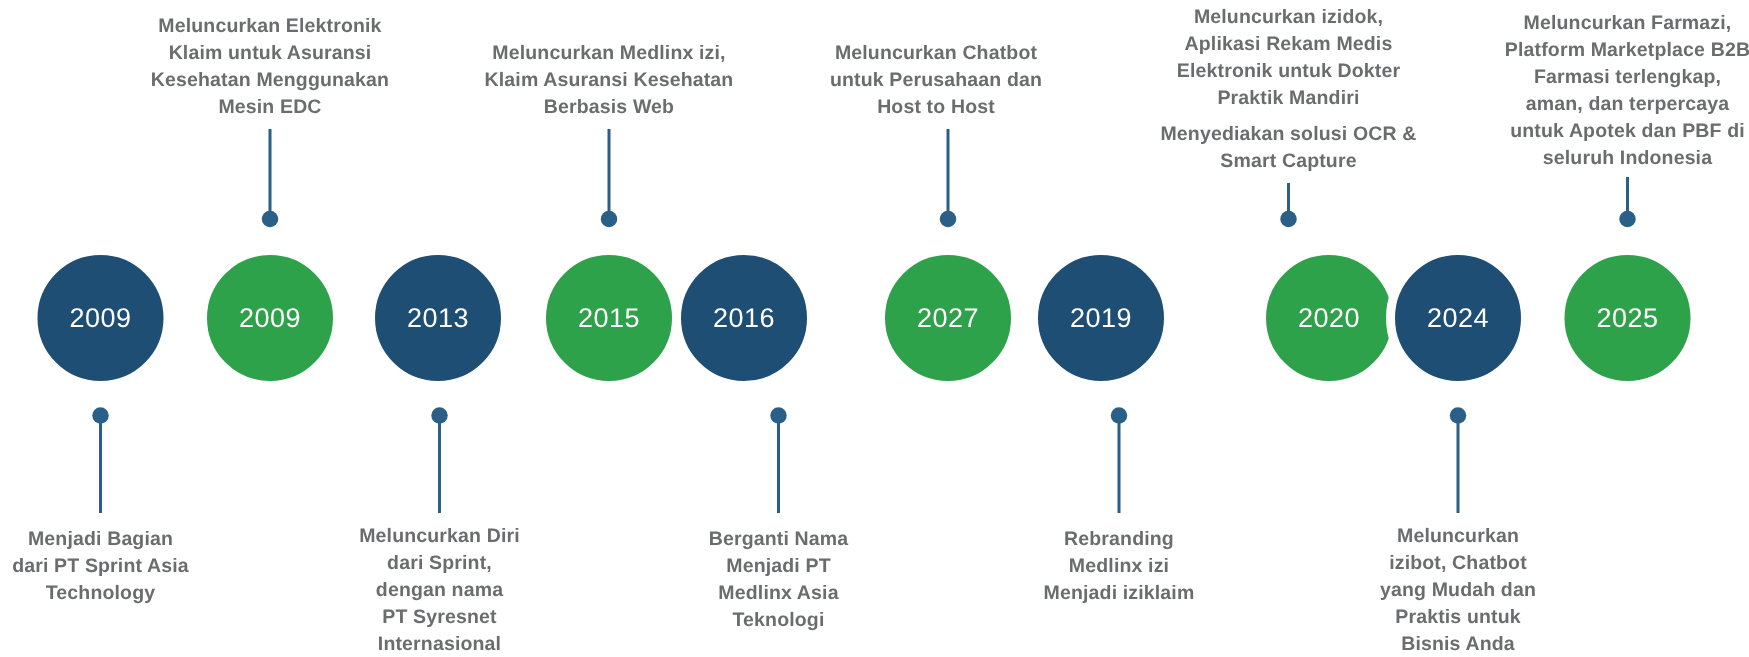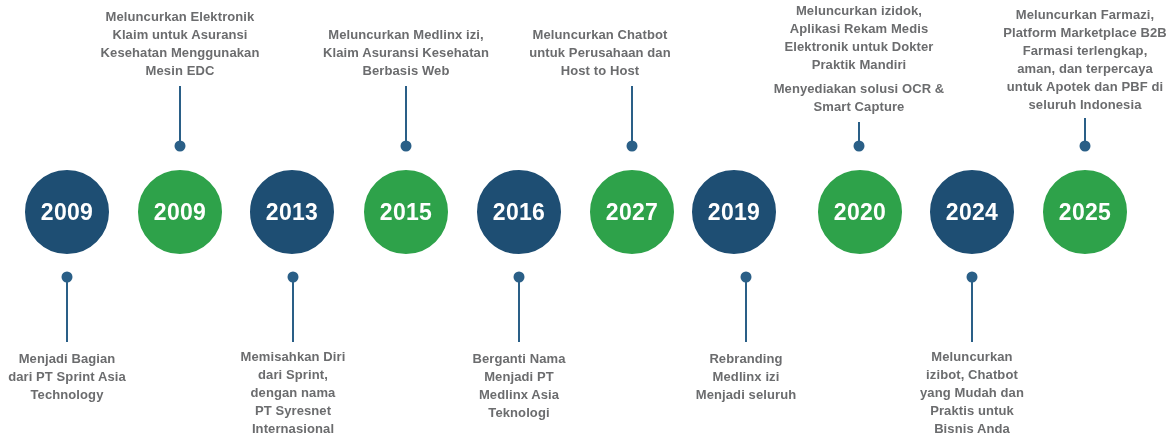--- a/index.html
+++ b/index.html
@@ -49,22 +49,22 @@
     border-radius: 50%;
     border: 6px solid #ffffff;
     display: flex;
     align-items: center;
     justify-content: center;
   }
   .circle.blue  { background: #1e4e73; }
   .circle.green { background: #2ea24a; }
   .year {
     color: #ffffff;
-    font-weight: 700;
-    font-size: 23px;
+    font-weight: 400;
+    font-size: 18px;
     letter-spacing: 0.3px;
   }
 </style>
 </head>
 <body>
 
 <div class="stage">
 
   
   <div class="milestone">
@@ -88,21 +88,21 @@
     <div class="dot" style="left:180px; top:146px"></div>
     <div class="circle green" style="left:180px">
       <span class="year">2009</span>
     </div>
   </div>
 
   
   <div class="milestone">
     <div class="dot" style="left:293px; top:277px"></div>
     <div class="vline" style="left:293px; top:282px; height:60px"></div>
-    <div class="caption cap-bottom" style="left:293px; top:348px">Memisahkan Diri
+    <div class="caption cap-bottom" style="left:293px; top:348px">Meluncurkan Diri
 dari Sprint,
 dengan nama
 PT Syresnet
 Internasional</div>
     <div class="circle blue" style="left:292px">
       <span class="year">2013</span>
     </div>
   </div>
 
   
@@ -118,60 +118,60 @@
   </div>
 
   
   <div class="milestone">
     <div class="dot" style="left:519px; top:277px"></div>
     <div class="vline" style="left:519px; top:282px; height:60px"></div>
     <div class="caption cap-bottom" style="left:519px; top:350px">Berganti Nama
 Menjadi PT
 Medlinx Asia
 Teknologi</div>
-    <div class="circle blue" style="left:519px">
+    <div class="circle blue" style="left:496px">
       <span class="year">2016</span>
     </div>
   </div>
 
   
   <div class="milestone">
-    <div class="caption cap-top" style="left:600px; top:26px">Meluncurkan Chatbot
+    <div class="caption cap-top" style="left:624px; top:26px">Meluncurkan Chatbot
 untuk Perusahaan dan
 Host to Host</div>
     <div class="vline" style="left:632px; top:86px; height:55px"></div>
     <div class="dot" style="left:632px; top:146px"></div>
     <div class="circle green" style="left:632px">
       <span class="year">2027</span>
     </div>
   </div>
 
   
   <div class="milestone">
     <div class="dot" style="left:746px; top:277px"></div>
     <div class="vline" style="left:746px; top:282px; height:60px"></div>
     <div class="caption cap-bottom" style="left:746px; top:350px">Rebranding
 Medlinx izi
-Menjadi seluruh</div>
+Menjadi iziklaim</div>
     <div class="circle blue" style="left:734px">
       <span class="year">2019</span>
     </div>
   </div>
 
   
   <div class="milestone">
     <div class="caption cap-top" style="left:859px; top:2px">Meluncurkan izidok,
 Aplikasi Rekam Medis
 Elektronik untuk Dokter
 Praktik Mandiri</div>
     <div class="caption cap-top" style="left:859px; top:80px">Menyediakan solusi OCR &amp;
 Smart Capture</div>
     <div class="vline" style="left:859px; top:122px; height:19px"></div>
     <div class="dot" style="left:859px; top:146px"></div>
-    <div class="circle green" style="left:860px">
+    <div class="circle green" style="left:886px">
       <span class="year">2020</span>
     </div>
   </div>
 
   
   <div class="milestone">
     <div class="dot" style="left:972px; top:277px"></div>
     <div class="vline" style="left:972px; top:282px; height:60px"></div>
     <div class="caption cap-bottom" style="left:972px; top:348px">Meluncurkan
 izibot, Chatbot

